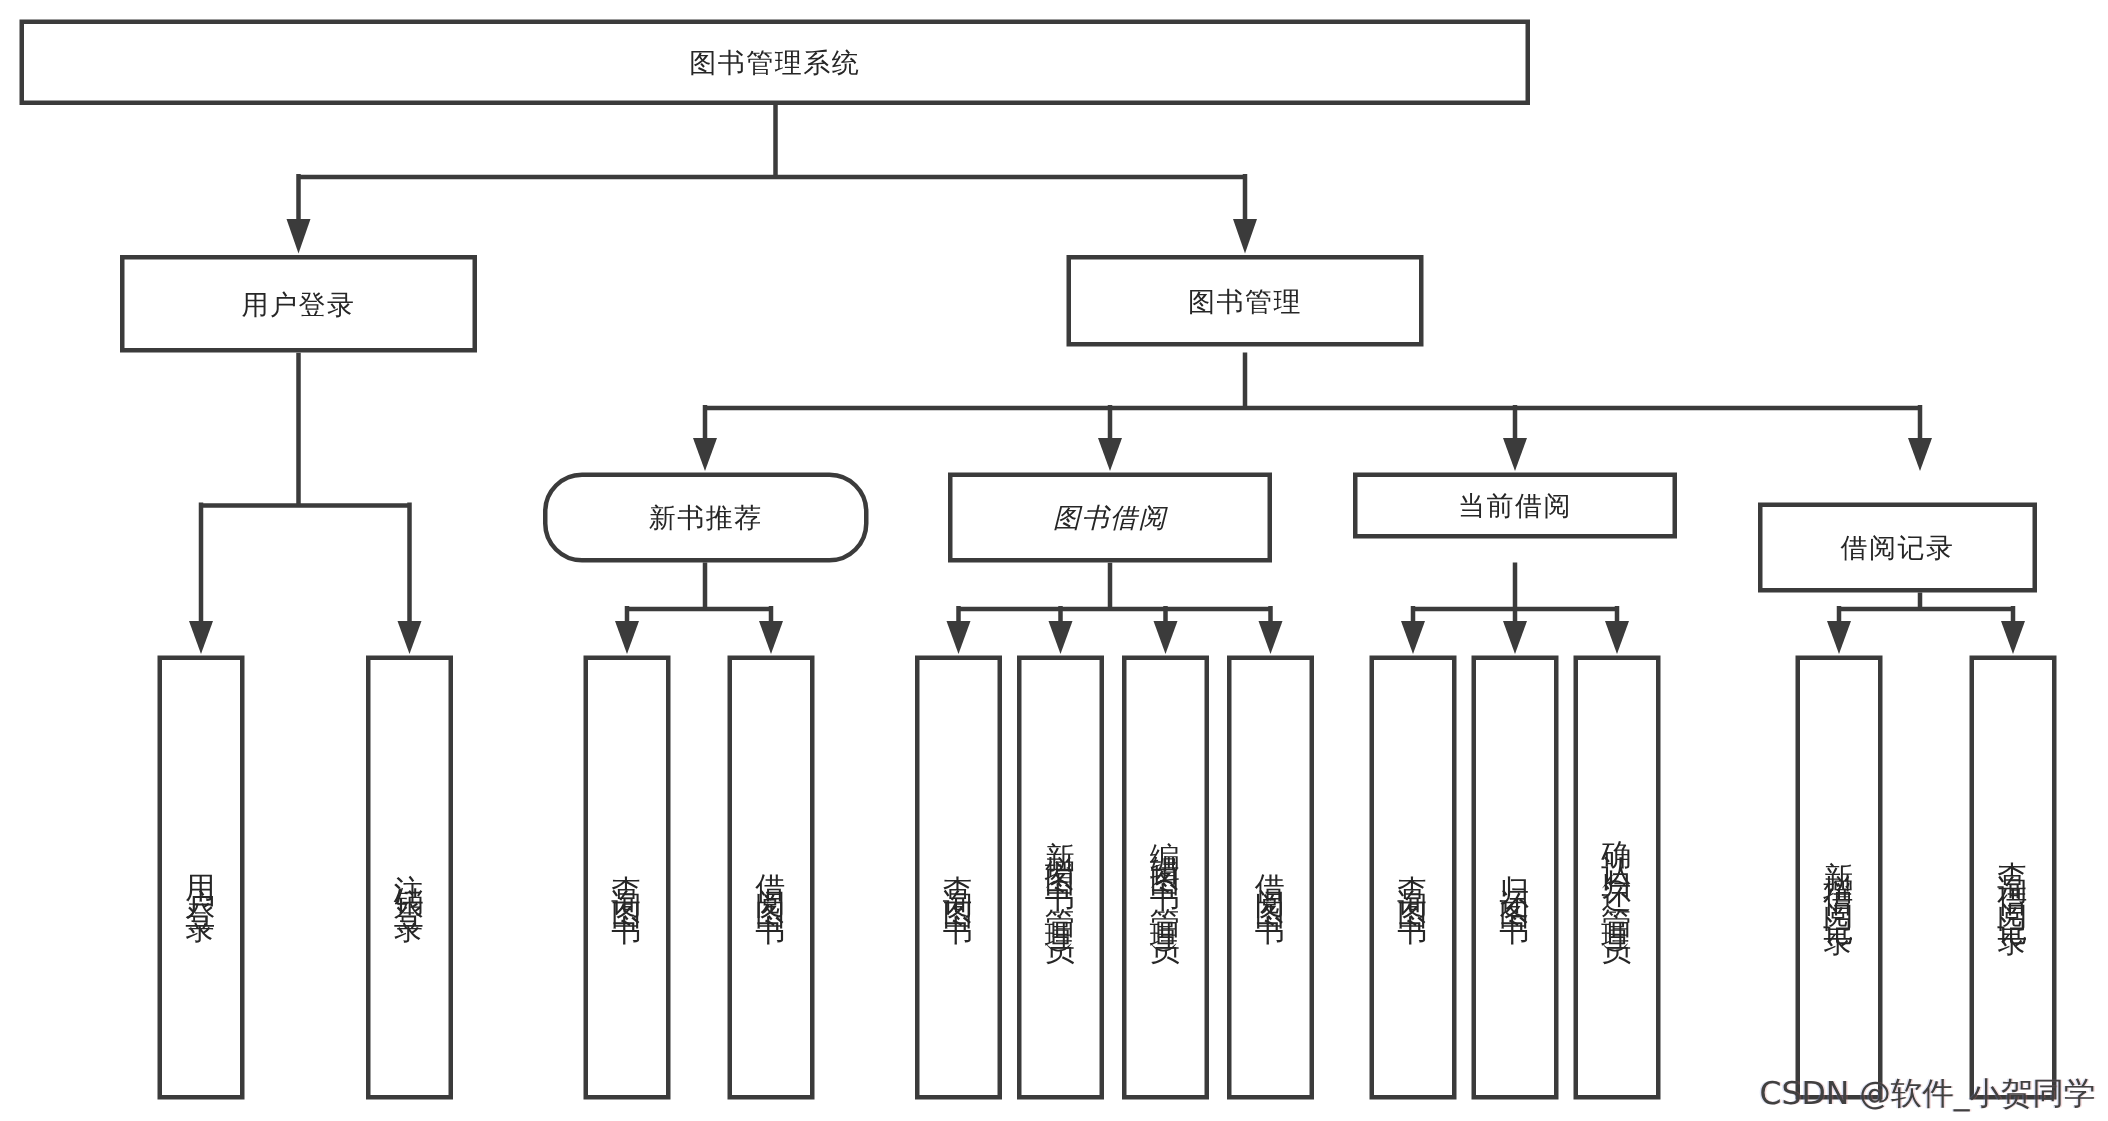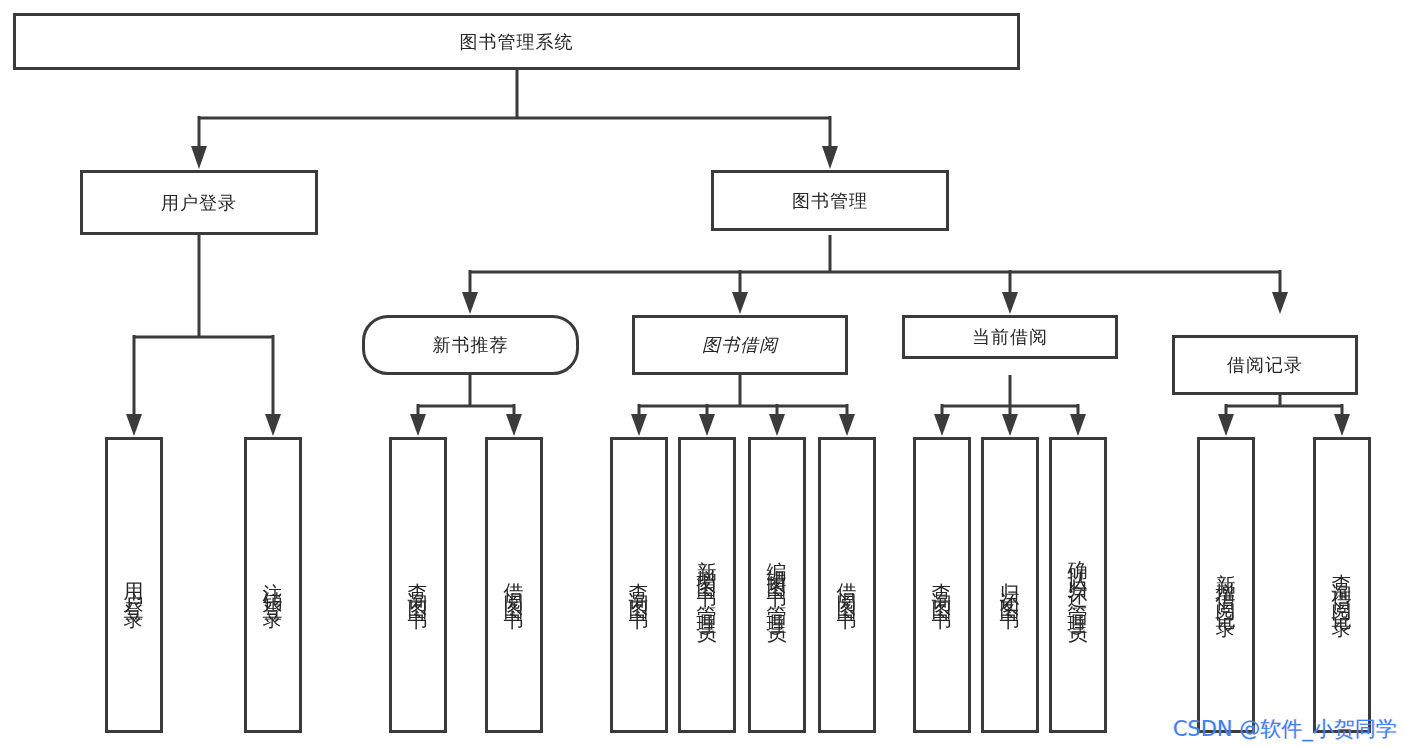--- a/index.html
+++ b/index.html
@@ -43,21 +43,21 @@
     font-size: 20px;
     letter-spacing: 9px;
     line-height: 1;
   }
   .watermark {
     position: absolute;
     right: 8px;
     bottom: 4px;
     z-index: 5;
     font-size: 21px;
-    color: #3b82f6;
+    color: #404040;
     text-shadow: 1px 0 0 rgba(214,120,120,0.25), -1px 0 0 rgba(120,140,214,0.25);
     white-space: nowrap;
   }
 </style>
 </head>
 <body>
 
 <div class="stage">
 
   <svg class="wires" width="1405" height="747" viewBox="0 0 1405 747">

